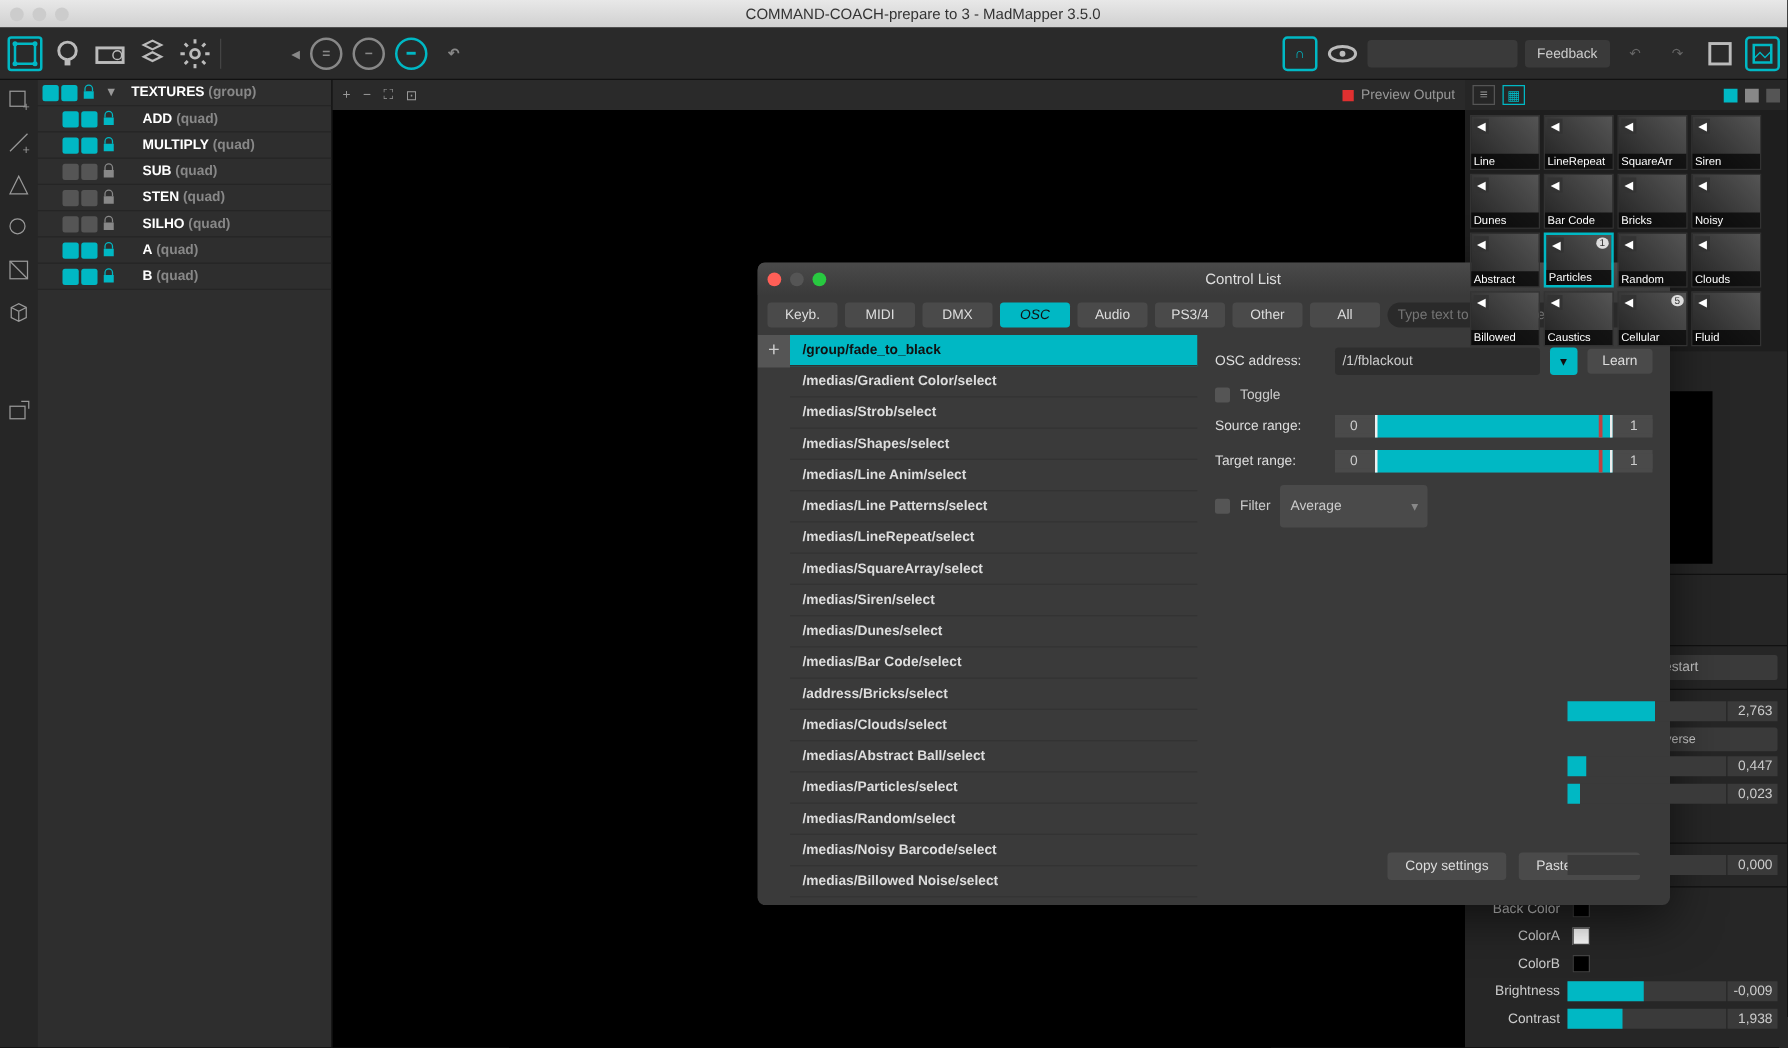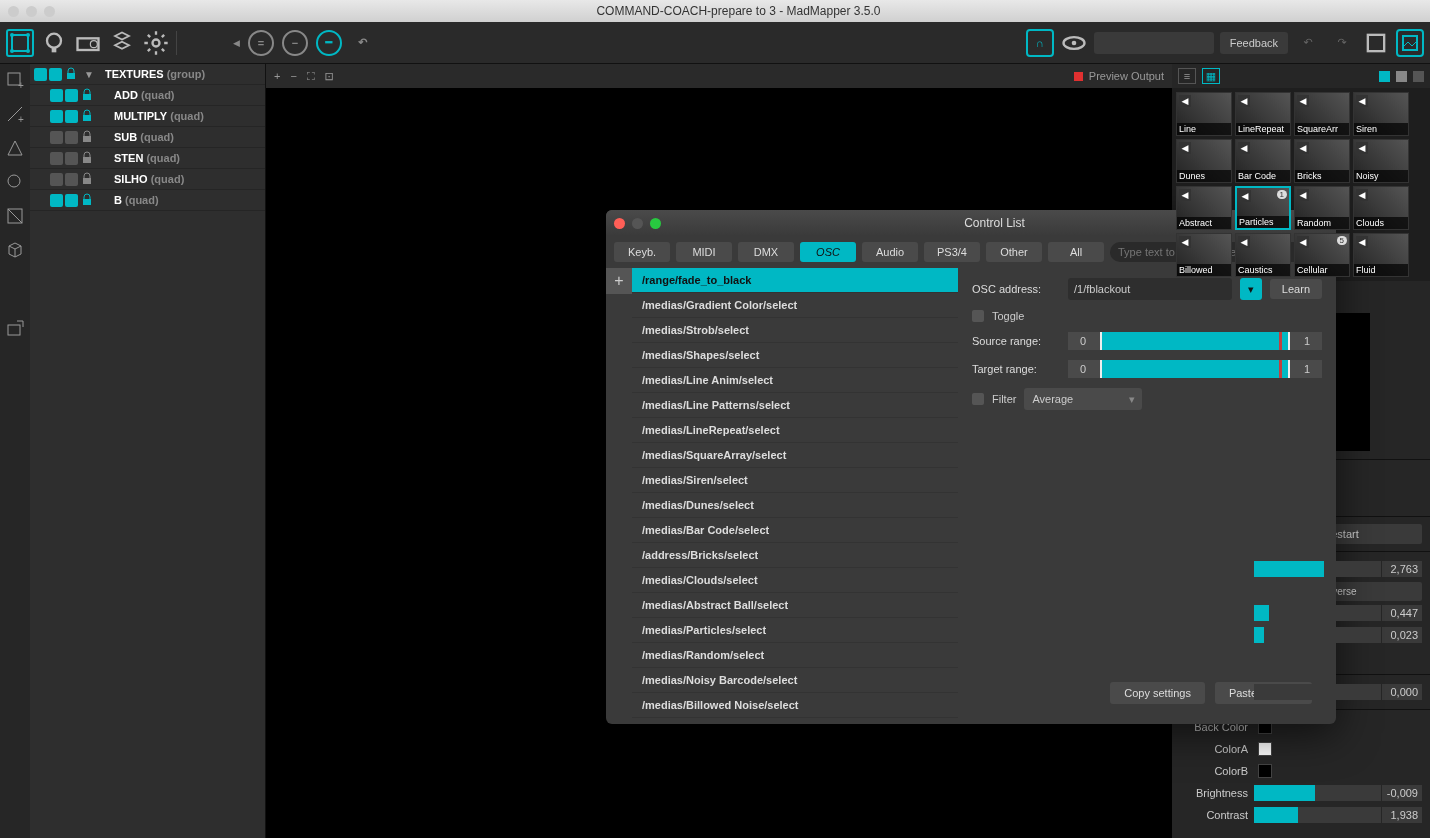--- a/index.html
+++ b/index.html
@@ -93,21 +93,21 @@
 .dr-input { flex: 1; background: #2e2e2e; height: 22px; border-radius: 3px; padding: 0 6px; color: #ccc; display: flex; align-items: center; }
 .dr-drop { width: 22px; height: 22px; background: #00b8c4; border-radius: 3px; display: flex; align-items: center; justify-content: center; color: #111; cursor: pointer; }
 .dr-btn { background: #4a4a4a; padding: 4px 12px; border-radius: 3px; color: #ddd; cursor: pointer; }
 .dr-cb { width: 12px; height: 12px; background: #555; border-radius: 2px; }
 .range-slider { flex: 1; height: 18px; background: #4a4a4a; display: flex; align-items: center; position: relative; }
 .range-num { width: 30px; text-align: center; color: #ccc; background:#4a4a4a; }
 .range-fill { flex: 1; height: 100%; background: #00b8c4; margin: 0 2px; position: relative; }
 .range-fill::before, .range-fill::after { content:''; position:absolute; height:100%; width:2px; background:#eee; }
 .range-fill::before { left:0; } .range-fill::after { right:0; }
 .range-tick { position:absolute; width:3px; height:100%; background:#c04040; right:8px; }
-.dr-select { width: 118px; height: 22px; background: #4a4a4a; border-radius: 3px; padding: 0 8px; display: flex; align-items: center; color: #ccc; cursor: pointer; }
+.dr-select { width: 118px; height: 34px; background: #4a4a4a; border-radius: 3px; padding: 0 8px; display: flex; align-items: center; color: #ccc; cursor: pointer; }
 .dlg-footer { padding: 10px; display: flex; justify-content: flex-end; gap: 10px; }
 .dlg-fbtn { background: #4a4a4a; padding: 5px 14px; border-radius: 3px; color: #ddd; cursor: pointer; font-size: 11px; }
 svg { width: 100%; height: 100%; }
 </style>
 </head>
 <body>
 
 <div class="mac-titlebar">
   <div class="mac-dots">
     <div class="mac-dot"></div>
@@ -267,20 +267,29 @@
     <div class="tree-label"><b>STEN</b> <span>(quad)</span></div>
         </div>
         <div class="tree-row indent">
           <div class="tree-cb off"></div>
     <div class="tree-cb off"></div>
     <span class="tree-lock "><svg viewBox="0 0 14 14">
               <rect x="3" y="6" width="8" height="6" fill="currentColor"></rect>
               <path d="M4 6 V4 a3 3 0 0 1 6 0 V6" fill="none" stroke="currentColor"></path>
             </svg></span>
     <div class="tree-label"><b>SILHO</b> <span>(quad)</span></div>
+        </div>
+        <div class="tree-row indent">
+          <div class="tree-cb "></div>
+    <div class="tree-cb "></div>
+    <span class="tree-lock on"><svg viewBox="0 0 14 14">
+              <rect x="3" y="6" width="8" height="6" fill="currentColor"></rect>
+              <path d="M4 6 V4 a3 3 0 0 1 6 0 V6" fill="none" stroke="currentColor"></path>
+            </svg></span>
+    <div class="tree-label"><b>A</b> <span>(quad)</span></div>
         </div>
         <div class="tree-row indent">
           <div class="tree-cb "></div>
     <div class="tree-cb "></div>
     <span class="tree-lock on"><svg viewBox="0 0 14 14">
               <rect x="3" y="6" width="8" height="6" fill="currentColor"></rect>
               <path d="M4 6 V4 a3 3 0 0 1 6 0 V6" fill="none" stroke="currentColor"></path>
             </svg></span>
     <div class="tree-label"><b>B</b> <span>(quad)</span></div>
         </div>
@@ -320,21 +329,21 @@
           <div class="dlg-search">
             <input placeholder="Type text to search here" style="">
             <span>🔍</span>
           </div>
         </div>
       <div class="dlg-body">
         <div class="dlg-left">
           <div class="dlg-list-wrap">
             <div class="dlg-add">+</div>
             <div class="dlg-list" id="dlg-list">
-                <div class="dlg-item sel">/range/fade_to_black</div>
+                <div class="dlg-item sel">/group/fade_to_black</div>
                 <div class="dlg-item">/medias/Gradient Color/select</div>
                 <div class="dlg-item">/medias/Strob/select</div>
                 <div class="dlg-item">/medias/Shapes/select</div>
                 <div class="dlg-item">/medias/Line Anim/select</div>
                 <div class="dlg-item">/medias/Line Patterns/select</div>
                 <div class="dlg-item">/medias/LineRepeat/select</div>
                 <div class="dlg-item">/medias/SquareArray/select</div>
                 <div class="dlg-item">/medias/Siren/select</div>
                 <div class="dlg-item">/medias/Dunes/select</div>
                 <div class="dlg-item">/medias/Bar Code/select</div>

